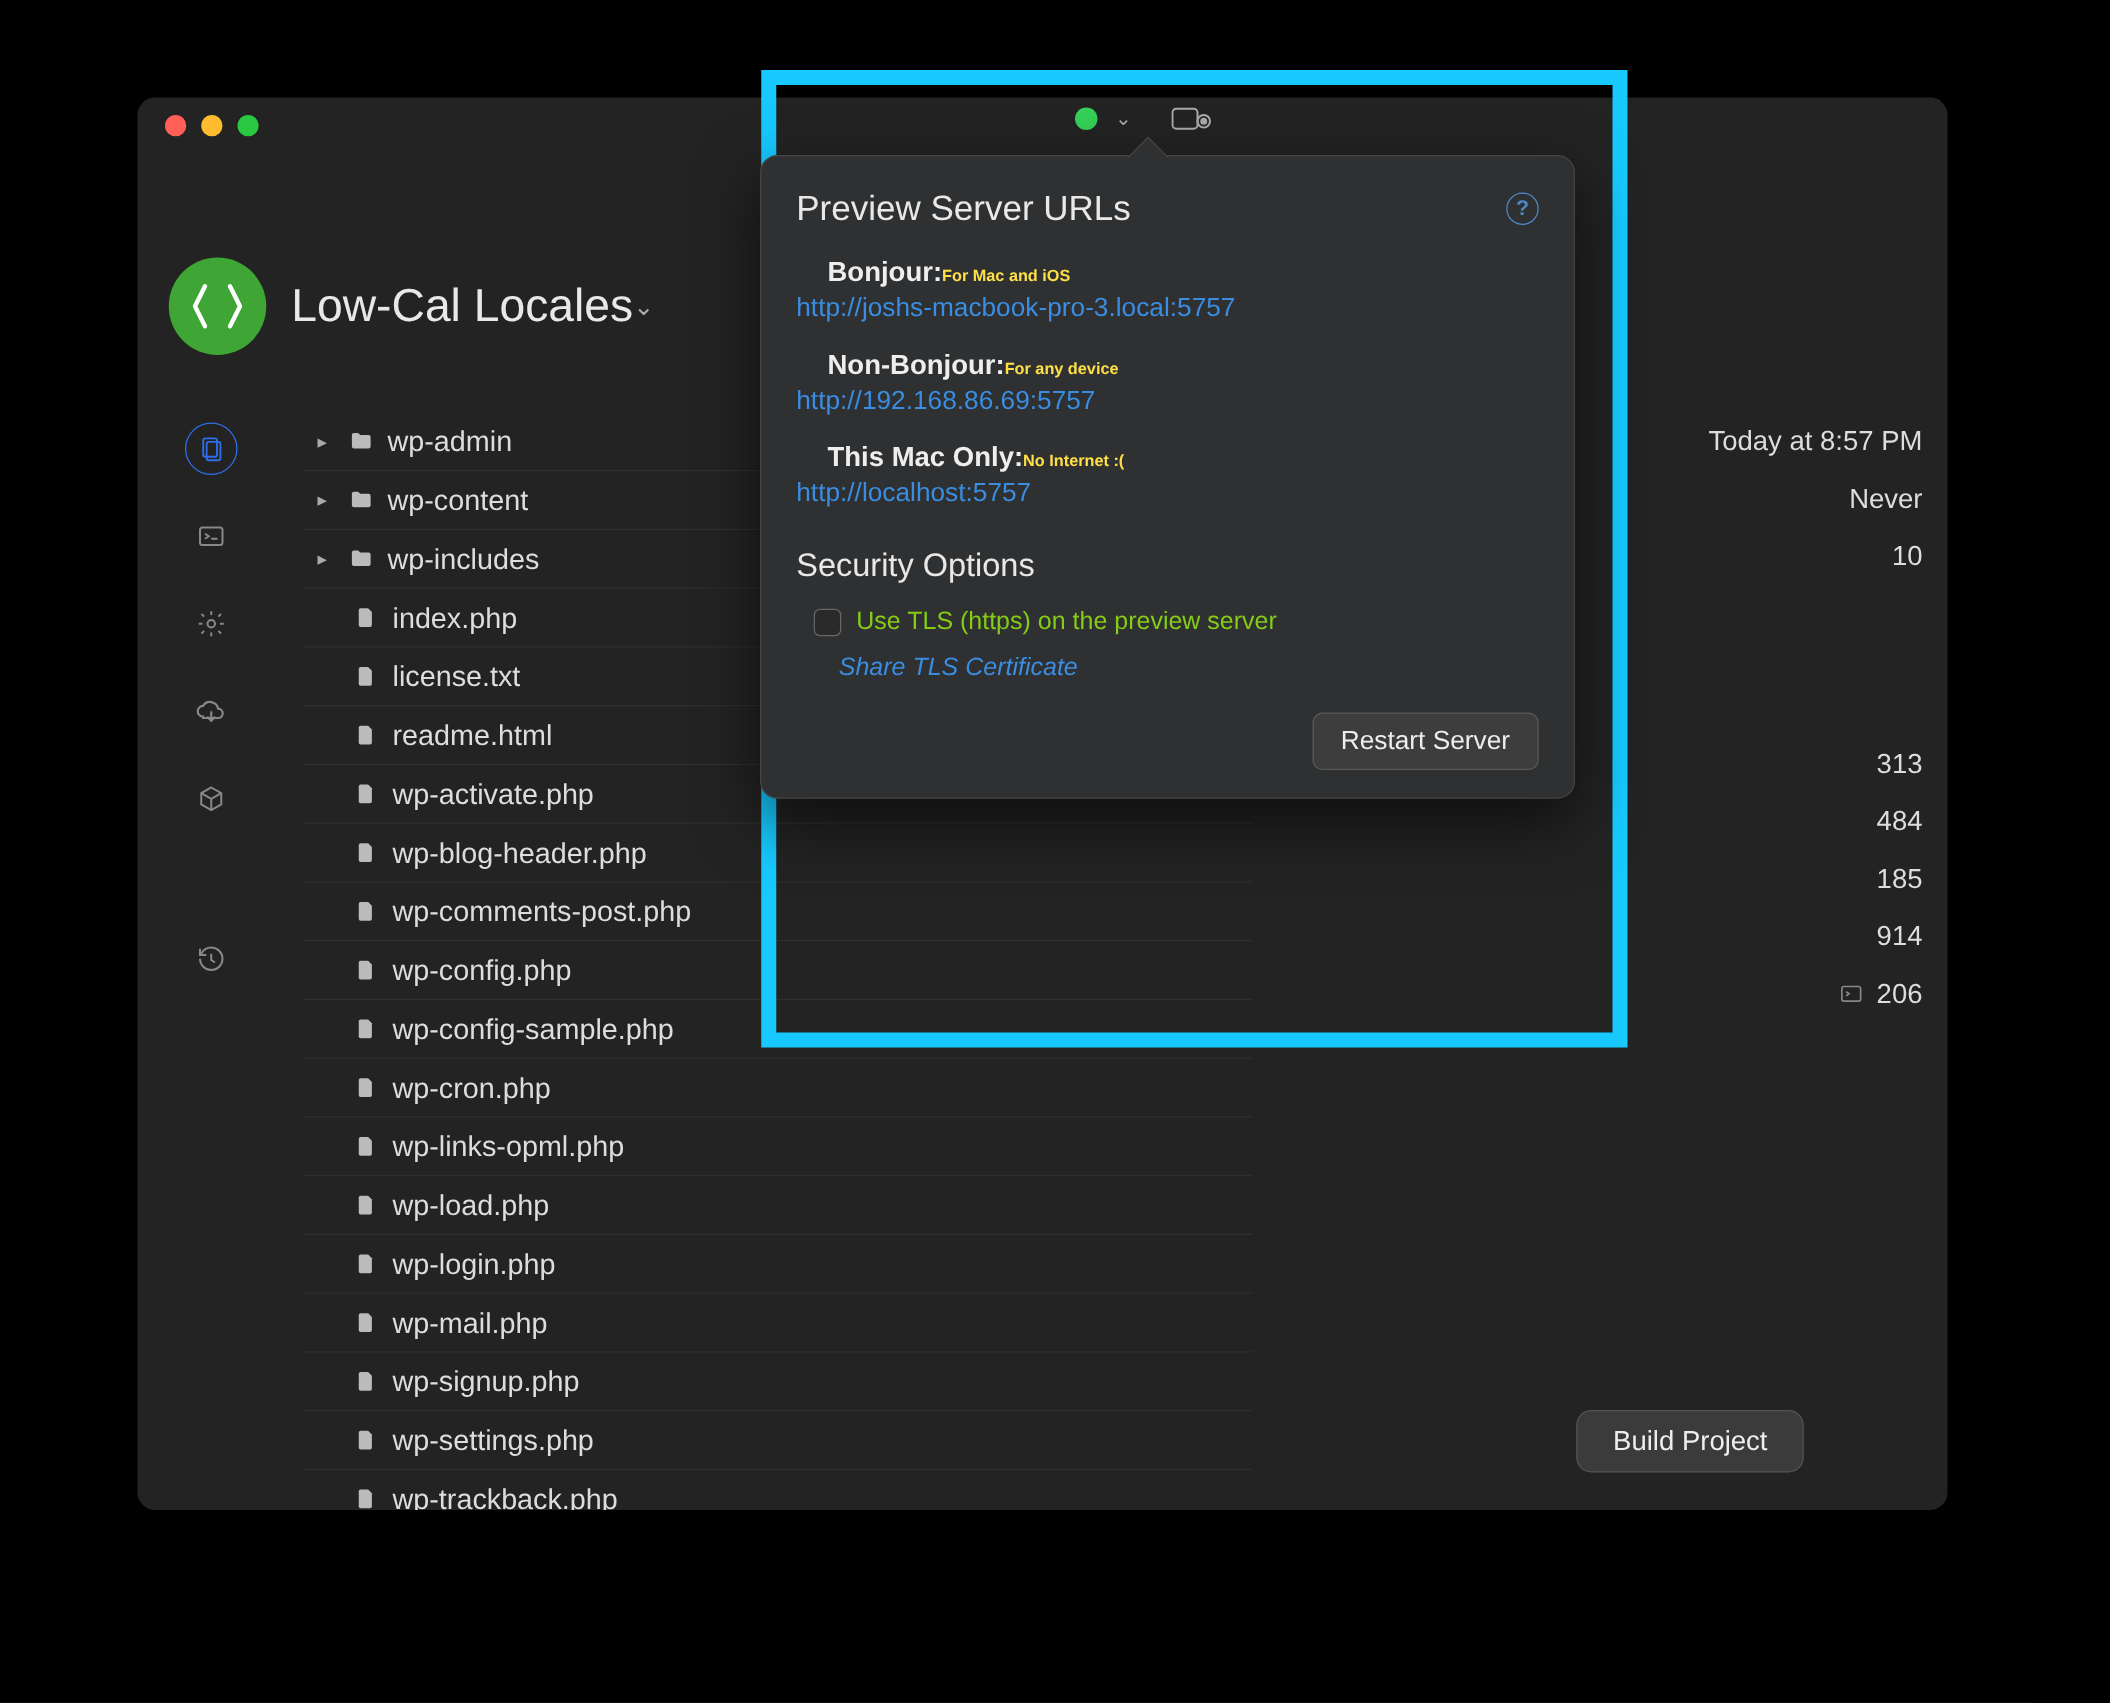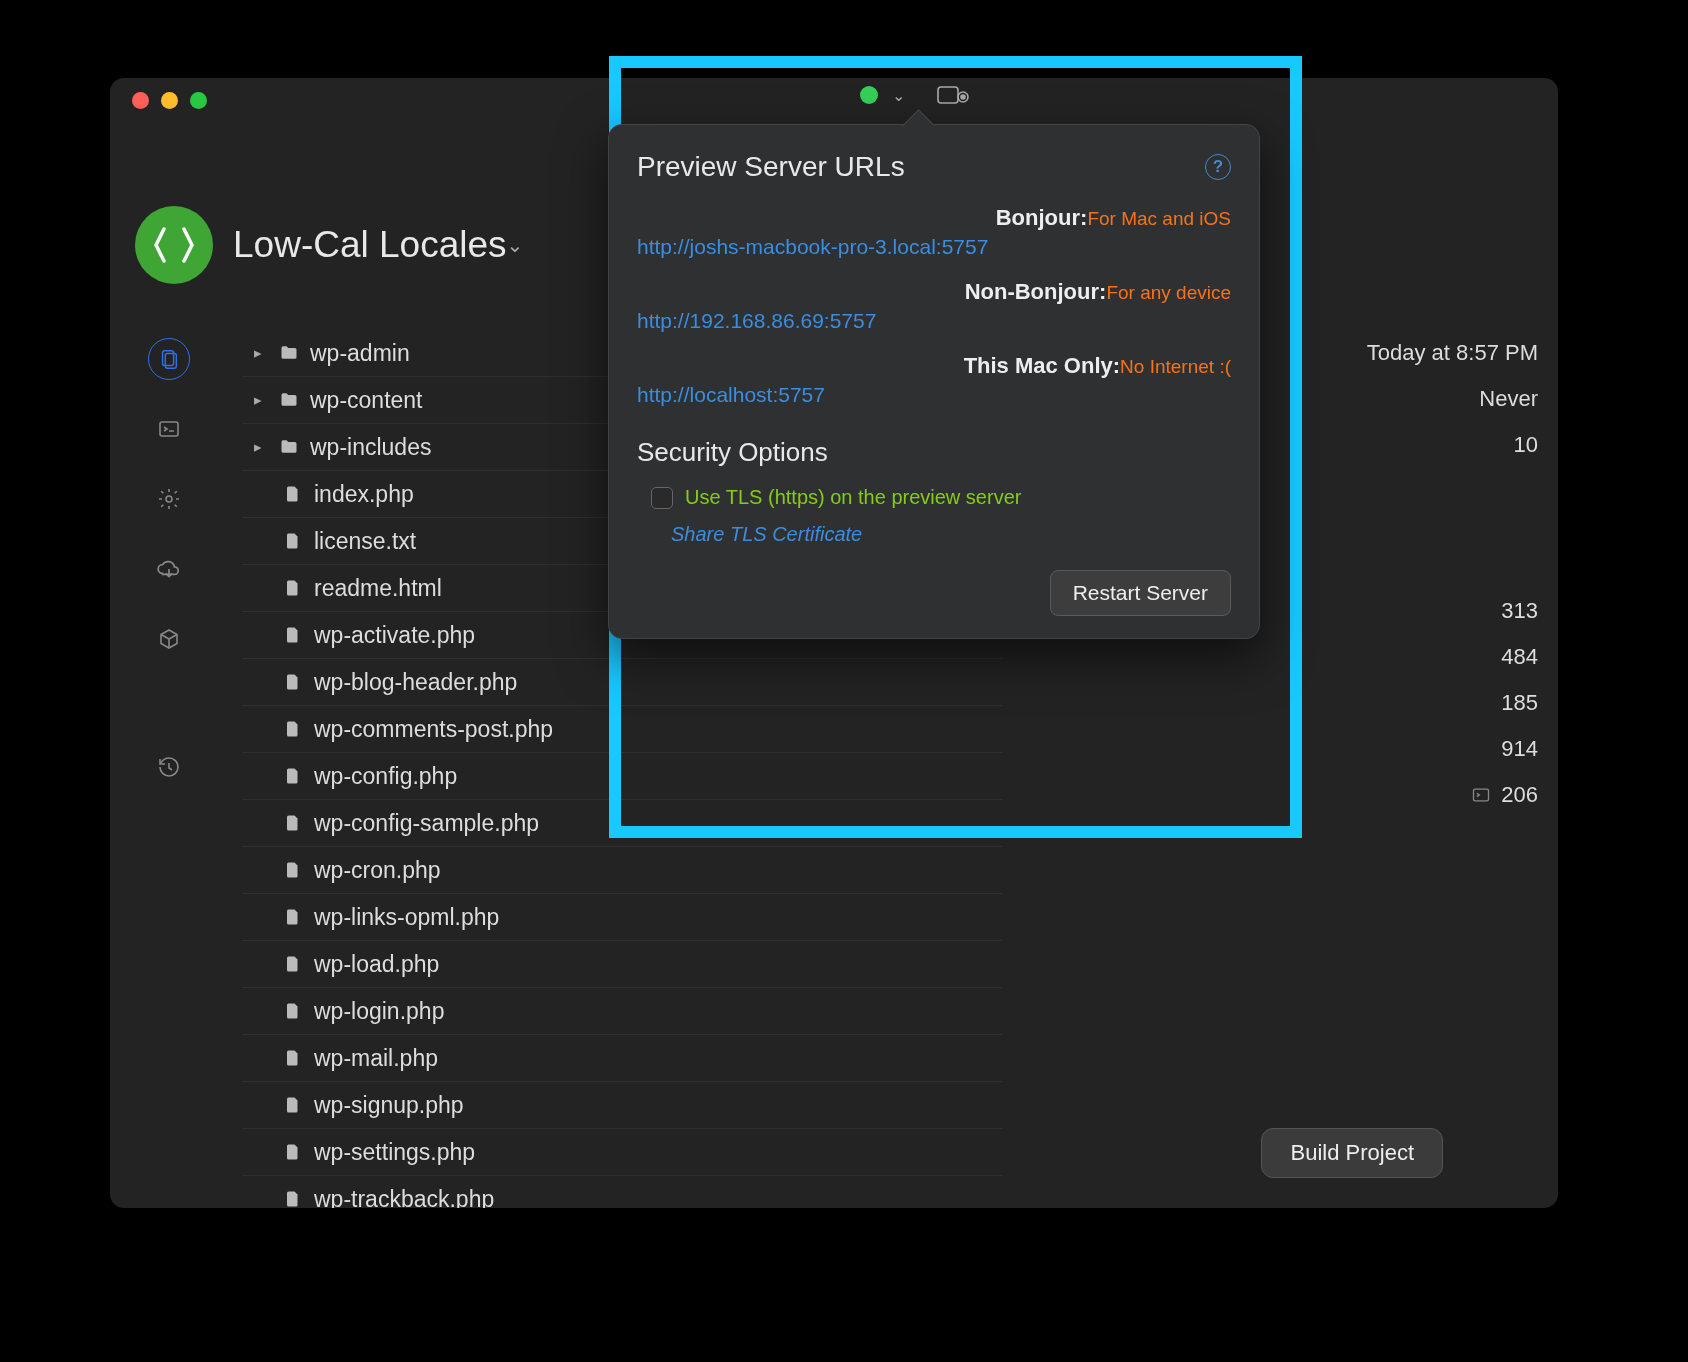--- a/index.html
+++ b/index.html
@@ -204,26 +204,26 @@
   }
   .help-circle {
     width: 26px; height: 26px; border-radius:50%;
     border:1.5px solid #5a7; color:#5a7;
     display:flex; align-items:center; justify-content:center;
     font-size: 17px; font-weight:600;
     border-color:#4a88c7; color:#4a88c7;
   }
   .url-block { margin-bottom: 20px; }
   .url-head {
-    display:flex; justify-content: flex-end; align-items: baseline;
+    display:flex; justify-content: flex-start; align-items: baseline;
     margin-bottom: 4px;
     margin-left: 25px;
   }
   .url-label { font-weight:600; color:#eee; font-size:22px; }
-  .url-note { color:#f97316; font-size:19px; }
+  .url-note { color:#fde047; font-size:13px;font-weight:bold; }
   .url-link { color:#3a8de0; font-size:21px; }
   .sec-h { font-size:26px; color:#e8e8e8; margin: 30px 0 18px 0; font-weight:400;}
   .chk-row { display:flex; align-items:center; gap:12px; color:#84cc16; font-size:20px; margin-bottom: 14px; margin-left: 14px;}
   .chk {
     width:22px; height:22px; border:1.5px solid #666; border-radius:5px; background:#2a2a2a;
   }
   .share-link { color:#3a8de0; font-size:20px; margin-left: 34px; display:block; margin-bottom: 24px; font-style: italic;}
   .restart {
     float:right;
     padding: 10px 22px;

